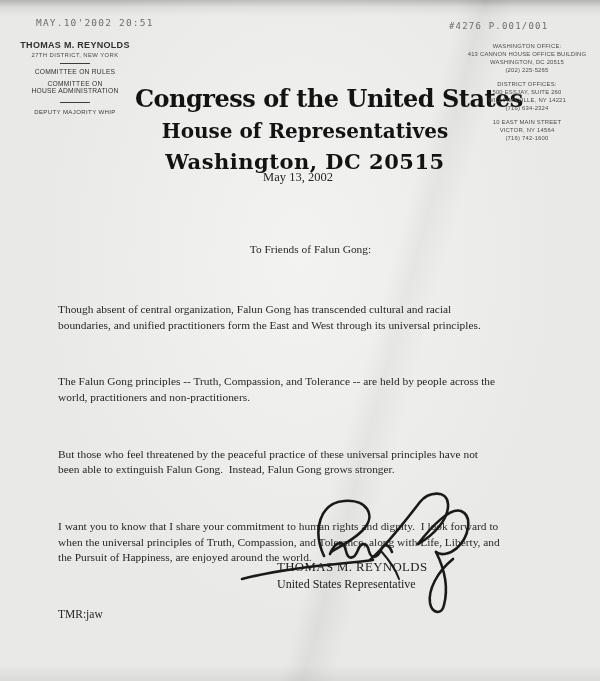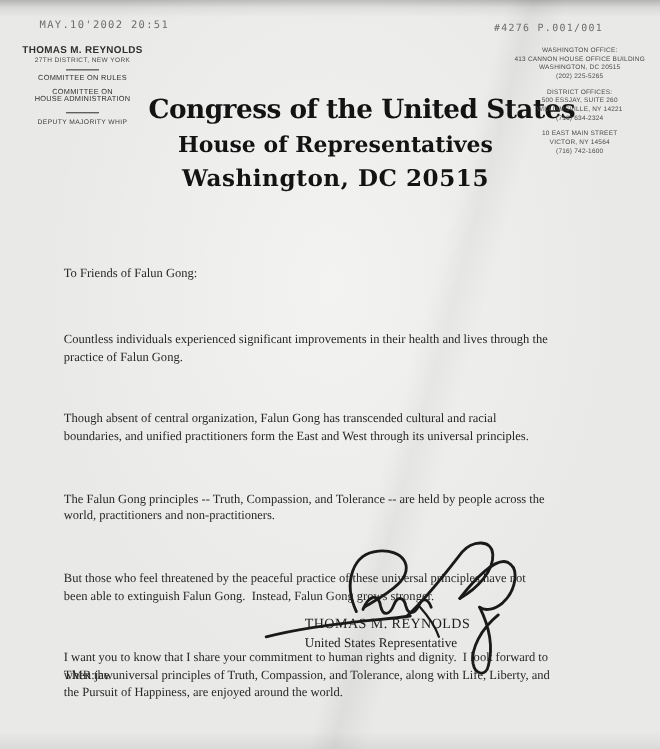--- a/index.html
+++ b/index.html
@@ -42,21 +42,21 @@
     font-family:"Liberation Sans", sans-serif;font-size:5.9px;color:#4c4c4c;
     line-height:8px;letter-spacing:0.2px;}
   .office-label{margin-top:6px;}
   .office-label:first-child{margin-top:0;}
   .office-addr{white-space:pre-line;margin-top:0;}
   .office-addr + .office-addr{margin-top:6px;}
   
   .date{left:150px;top:170px;width:296px;text-align:center;font-size:12.5px;}
   .body-text{left:58px;top:211px;width:505px;font-size:11.4px;line-height:15.6px;
     white-space:pre;color:#272727;}
-  .salutation{margin-bottom:13px;}
+  .salutation{margin-bottom:13px;text-align:center;}
   .para{margin-bottom:10px;}
   .sig-name{left:277px;top:560px;font-size:12.8px;letter-spacing:0.4px;color:#1d1d1d;white-space:nowrap;}
   .sig-title{left:277px;top:577px;font-size:12px;color:#222;white-space:nowrap;}
   .reference{left:58px;top:608px;font-size:11.5px;}
   .signature-svg{left:0;top:0;width:600px;height:681px;pointer-events:none;}
 </style>
 </head>
 <body>
 
 <div id="paper">
@@ -88,25 +88,24 @@
 (202) 225-5265</div>
     <div class="office-label">DISTRICT OFFICES:</div>
     <div class="office-addr">500 ESSJAY, SUITE 260
 WILLIAMSVILLE, NY 14221
 (716) 634-2324</div>
     <div class="office-addr">10 EAST MAIN STREET
 VICTOR, NY 14564
 (716) 742-1600</div>
   </div>
 
+  <div class="abs date">May 13, 2002</div>
 
   <div class="abs body-text">
     <div class="salutation">To Friends of Falun Gong:</div>
-    <div class="para">Countless individuals experienced significant improvements in their health and lives through the
-practice of Falun Gong.</div>
     <div class="para">Though absent of central organization, Falun Gong has transcended cultural and racial
 boundaries, and unified practitioners form the East and West through its universal principles.</div>
     <div class="para">The Falun Gong principles -- Truth, Compassion, and Tolerance -- are held by people across the
 world, practitioners and non-practitioners.</div>
     <div class="para">But those who feel threatened by the peaceful practice of these universal principles have not
 been able to extinguish Falun Gong.  Instead, Falun Gong grows stronger.</div>
     <div class="para">I want you to know that I share your commitment to human rights and dignity.  I look forward to
 when the universal principles of Truth, Compassion, and Tolerance, along with Life, Liberty, and
 the Pursuit of Happiness, are enjoyed around the world.</div>
     

